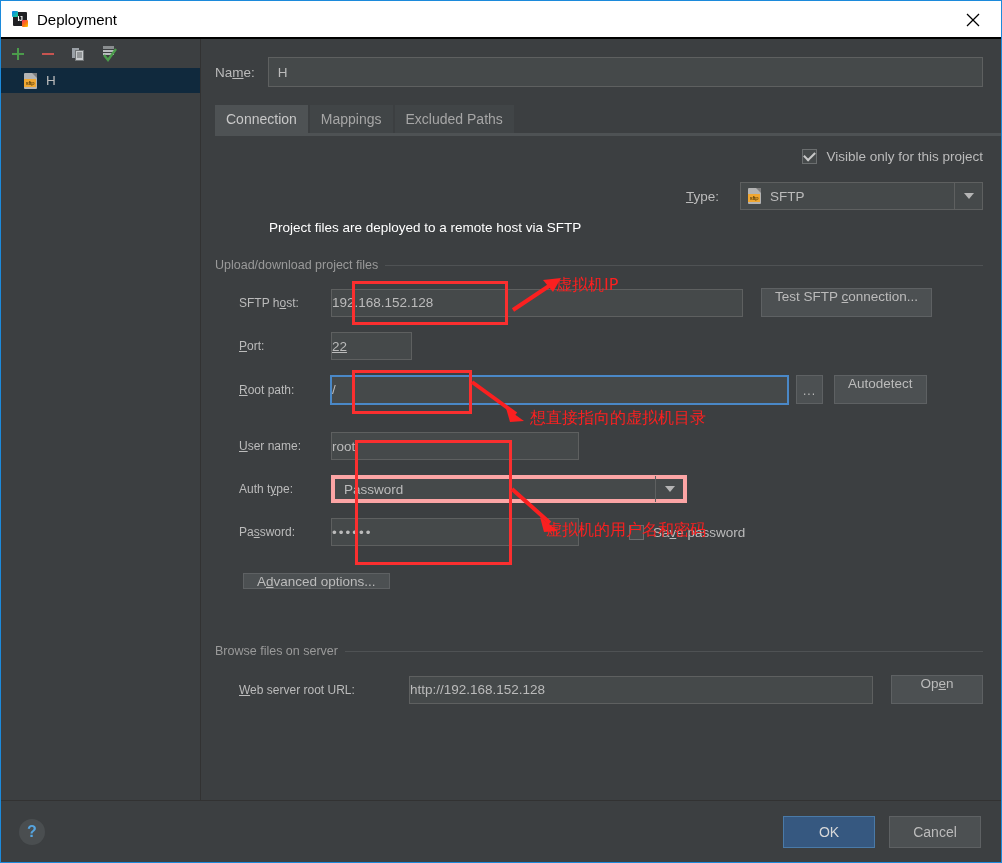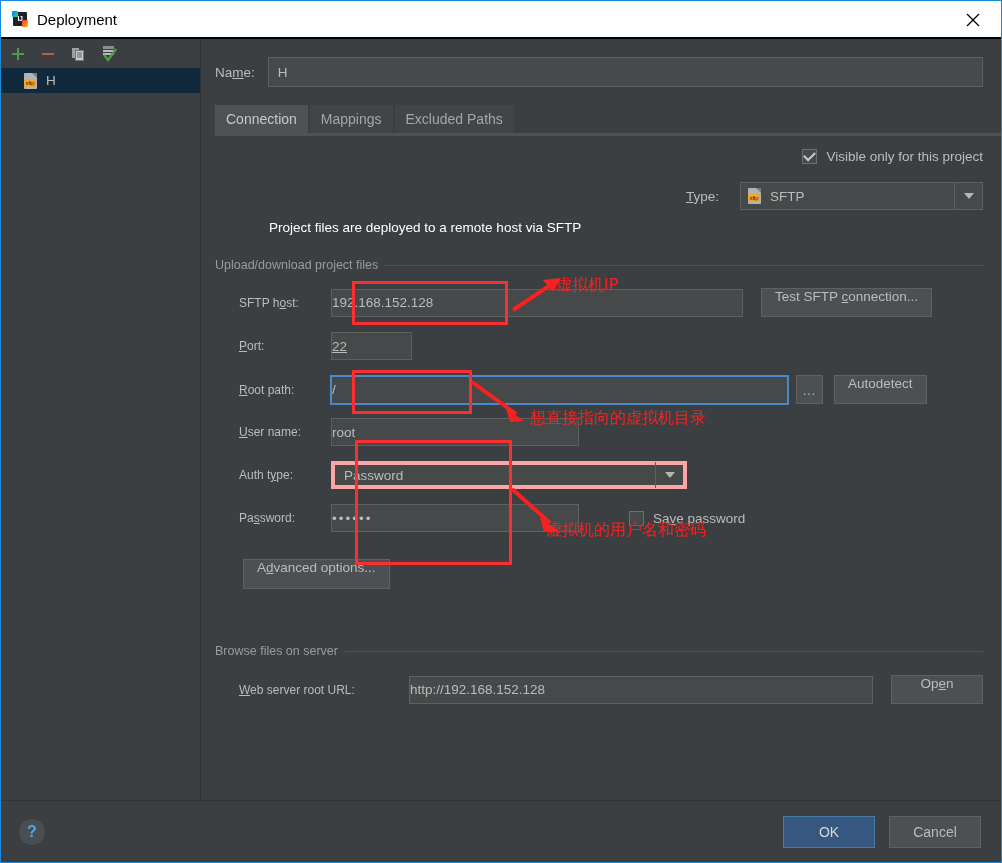--- a/index.html
+++ b/index.html
@@ -556,21 +556,21 @@
             </div>
             <div class="btn dots-btn" style="margin-left:8px;">
               <span>...</span>
             </div>
             <div class="btn" style="margin-left:11px;">
               <span>Autodetect</span>
             </div>
           </div>
 
           
-          <div class="frow" style="margin-top:14px;align-items:center;">
+          <div class="frow" style="margin-top:28px;align-items:center;">
             <span class="flabel"><span class="mn">U</span>ser name:</span>
             <div class="tinput" style="width:248px;">
               <span>root</span>
             </div>
           </div>
 
           
           <div class="frow" style="margin-top:15px;">
             <span class="flabel">Auth t<span class="mn">y</span>pe:</span>
             <div id="auth-combo" style="width:356px;height:28px;background:#45494a;border:4px solid #fca5a5;display:flex;align-items:center;">
@@ -585,21 +585,21 @@
             <div class="tinput" style="width:248px;letter-spacing:2px;">
               <span>••••••</span>
             </div>
             <span class="chk" style="margin-left:50px;"></span>
             <span class="lbl" style="margin-left:9px;">Sa<span class="mn">v</span>e password</span>
           </div>
 
           
           <div class="frow" style="margin-top:27px;">
             <span style="width:28px;flex:0 0 28px;"></span>
-            <div class="btn" style="height:30px;">
+            <div class="btn" style="height:16px;">
               <span>A<span class="mn">d</span>vanced options...</span>
             </div>
           </div>
         </div>
 
         <div class="group" style="margin-top:54px;">
           <div class="group-line"></div>
           <span class="group-title">Browse files on server</span>
 
           <div class="frow" style="margin-top:17px;">

